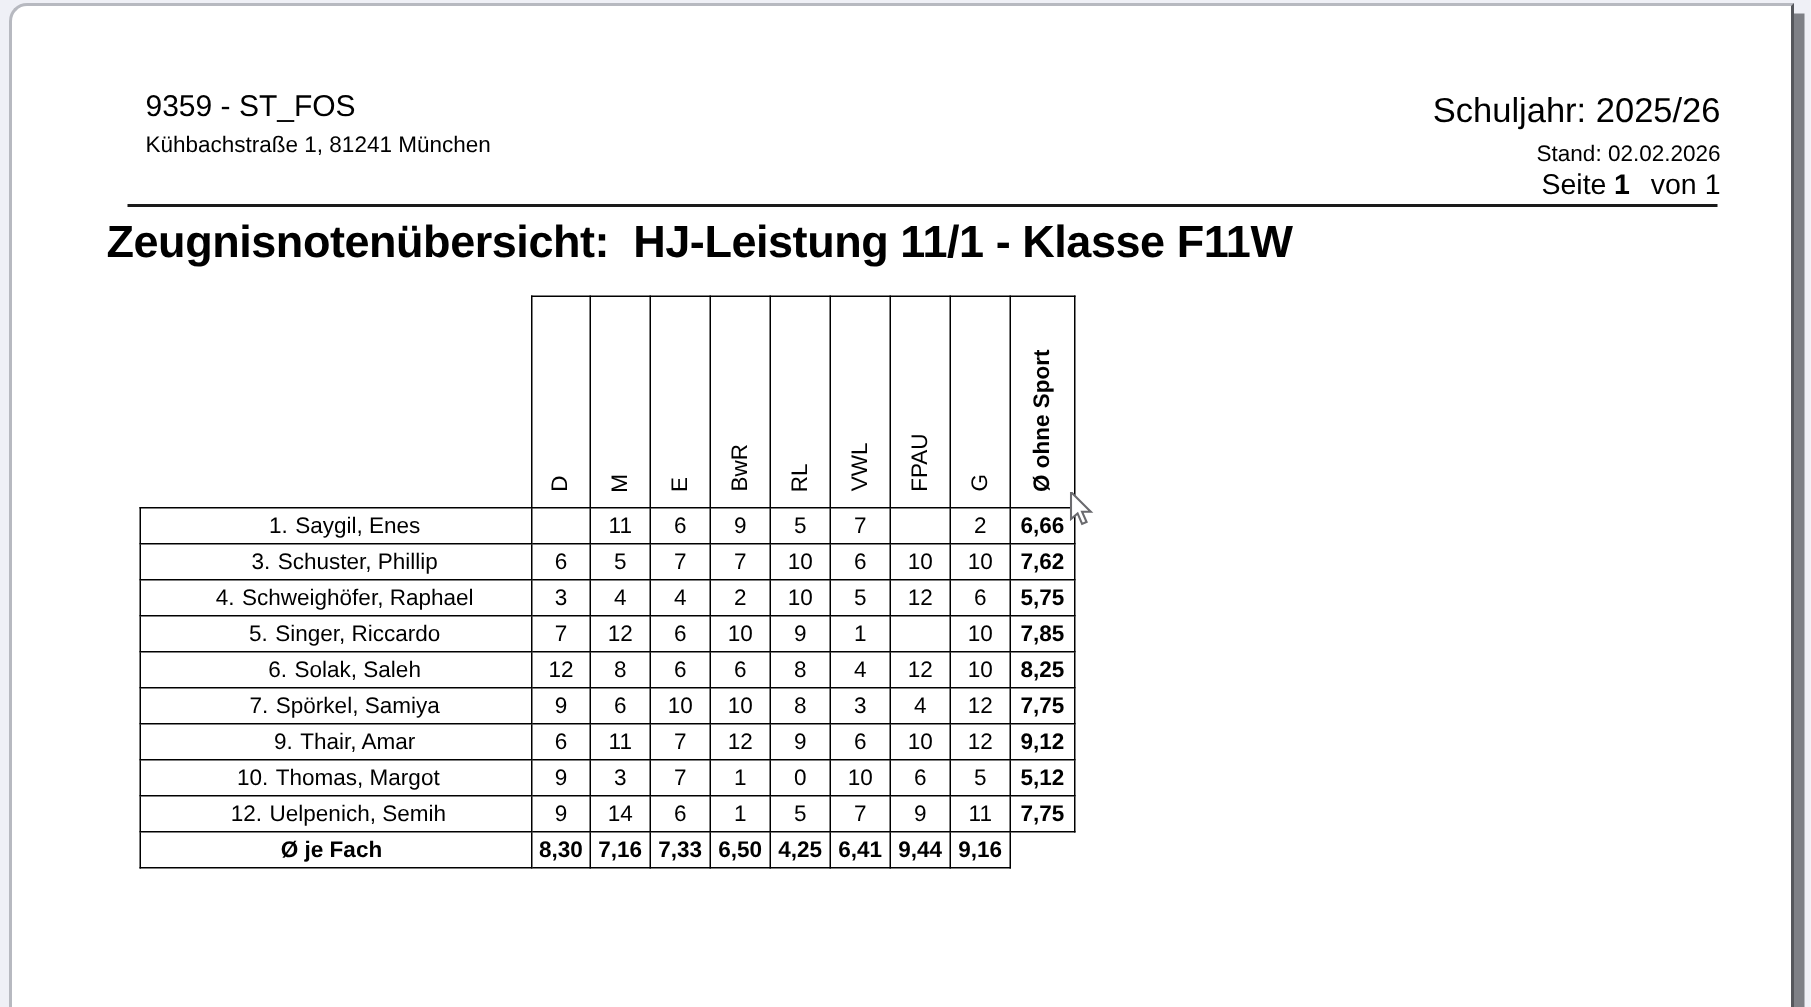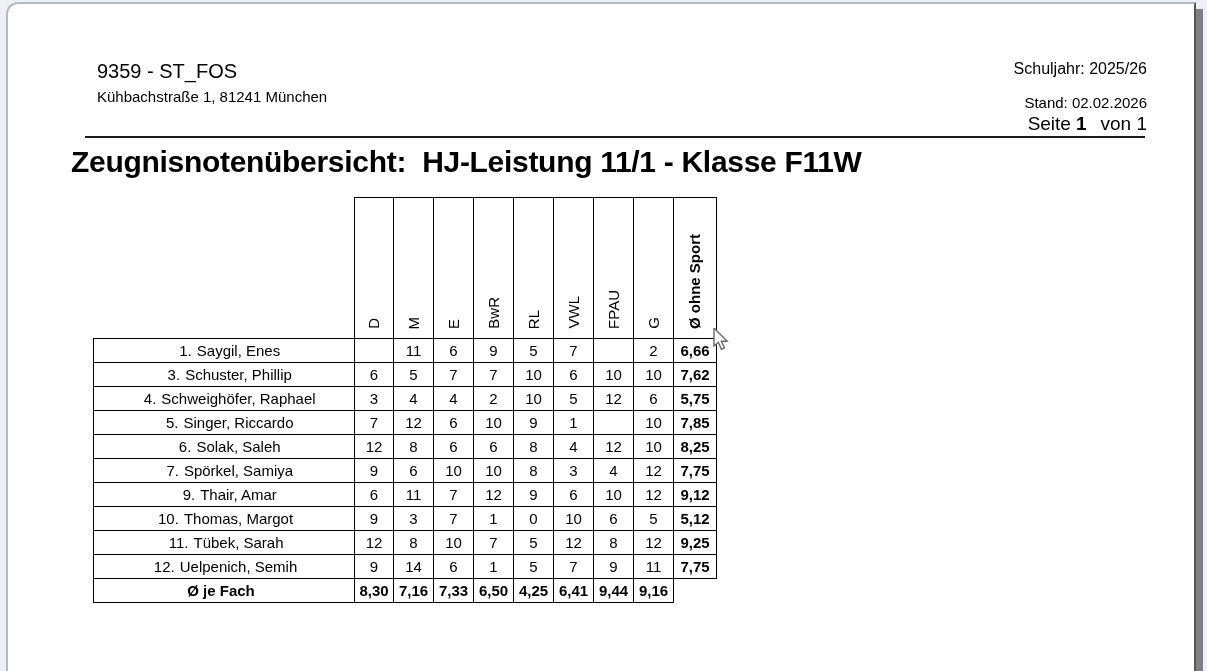--- a/index.html
+++ b/index.html
@@ -14,21 +14,21 @@
     width:1190px; height:830px;
     background:#ffffff;
     border:2px solid #b7b9c0;
     border-right-color:#55575c;
     border-radius:12px 0 0 0;
     box-shadow:7px 7px 0 0 #7e8086;
   }
   
   .school-name { position:absolute; left:89px; top:56px; font-size:20px; }
   .school-addr { position:absolute; left:89px; top:84px; font-size:15px; }
-  .year       { position:absolute; right:47px; top:56px; font-size:16px; text-align:center; }
+  .year       { position:absolute; right:47px; top:56px; font-size:23px; text-align:center; }
   .stand      { position:absolute; right:47px; top:90px; font-size:15px; text-align:right; }
   .seite      { position:absolute; right:47px; top:109px; font-size:19px; text-align:center; }
   .seite b    { margin:0 14px 0 5px; }
   .rule {
     position:absolute; left:77px; top:132px; width:1060px; height:0;
     border-top:2px solid #1a1a1a;
   }
   .title {
     position:absolute; left:63px; top:141px;
     font-size:30px; font-weight:bold; letter-spacing:-0.3px;
@@ -196,32 +196,20 @@
           <td>3</td>
           <td>7</td>
           <td>1</td>
           <td>0</td>
           <td>10</td>
           <td>6</td>
           <td>5</td>
           <td class="avg">5,12</td>
         </tr>
         <tr>
-          <td class="name"><span class="rn">11.</span><span class="nm">Tübek, Sarah</span></td>
-          <td>12</td>
-          <td>8</td>
-          <td>10</td>
-          <td>7</td>
-          <td>5</td>
-          <td>12</td>
-          <td>8</td>
-          <td>12</td>
-          <td class="avg">9,25</td>
-        </tr>
-        <tr>
           <td class="name"><span class="rn">12.</span><span class="nm">Uelpenich, Semih</span></td>
           <td>9</td>
           <td>14</td>
           <td>6</td>
           <td>1</td>
           <td>5</td>
           <td>7</td>
           <td>9</td>
           <td>11</td>
           <td class="avg">7,75</td>

